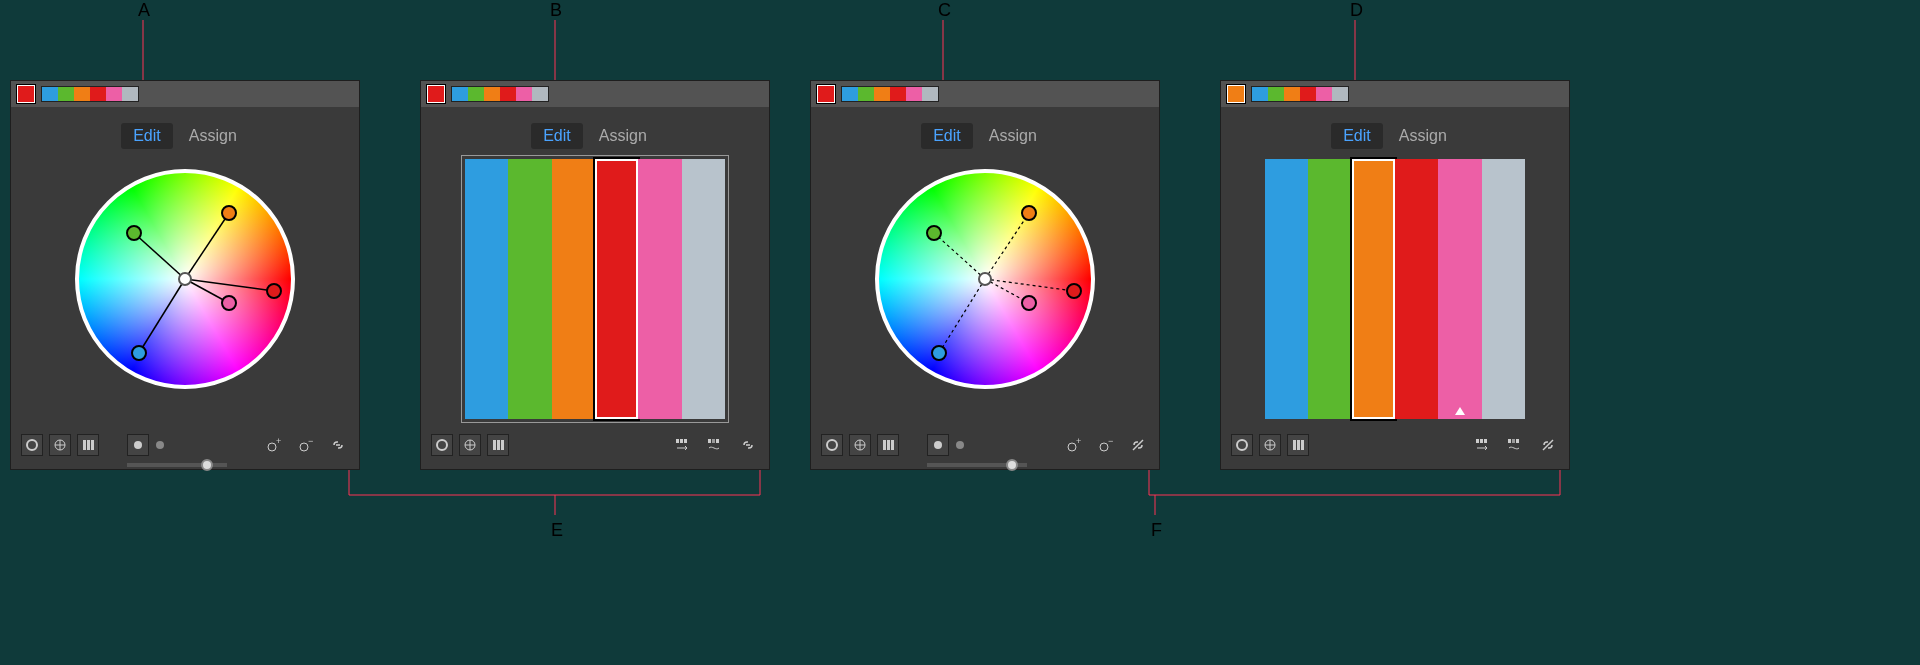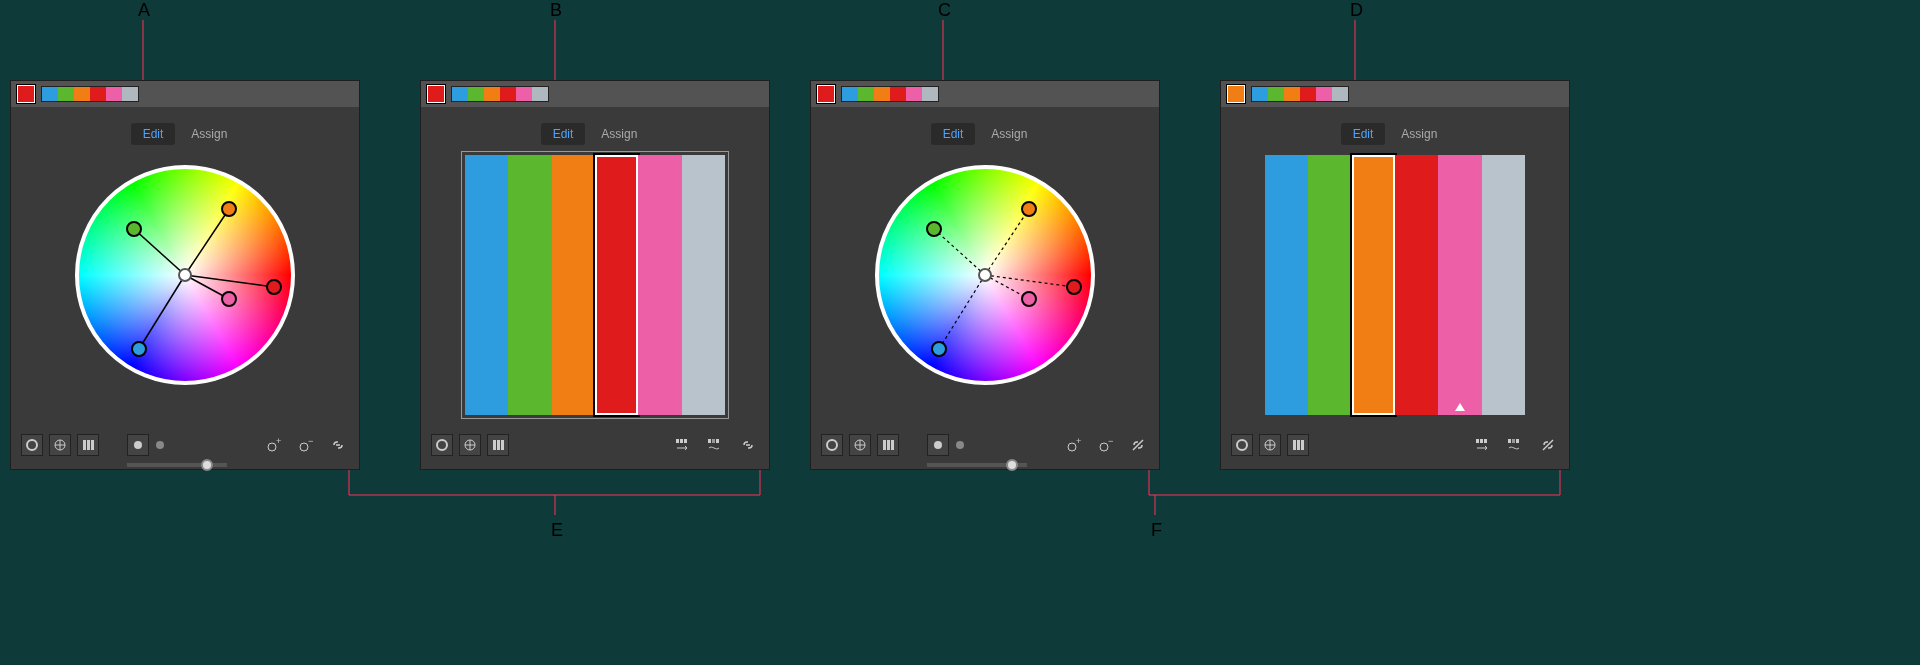--- a/index.html
+++ b/index.html
@@ -49,21 +49,21 @@
   width: 16px;
   height: 100%;
 }
 .tabbar {
   margin: 16px 0 0 0;
   display: flex;
   justify-content: center;
   gap: 4px;
 }
 .tab {
-  font-size: 12px;
+  font-size: 16px;
   color: #aaa;
   padding: 4px 12px;
   border-radius: 3px;
   cursor: pointer;
 }
 .tab.active {
   background: #2a2a2a;
   color: #4aa3ff;
 }
 .wheel-area {

